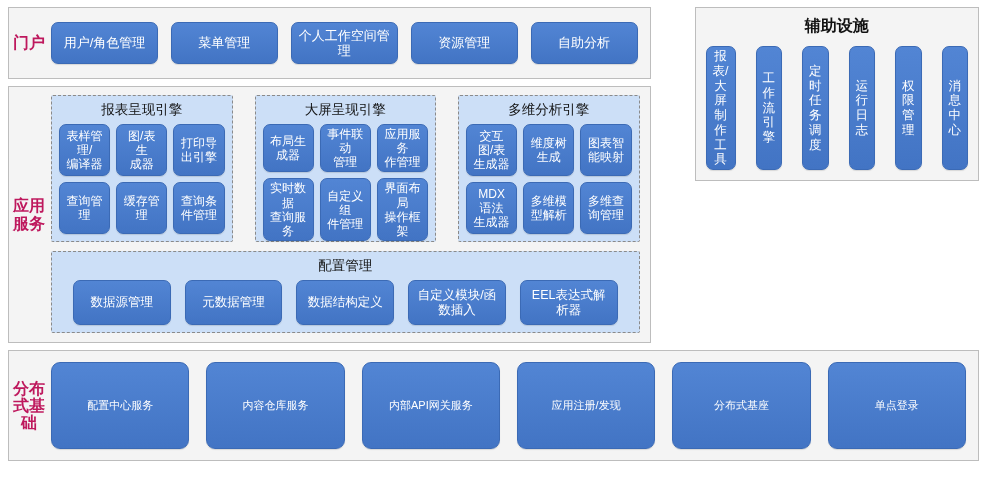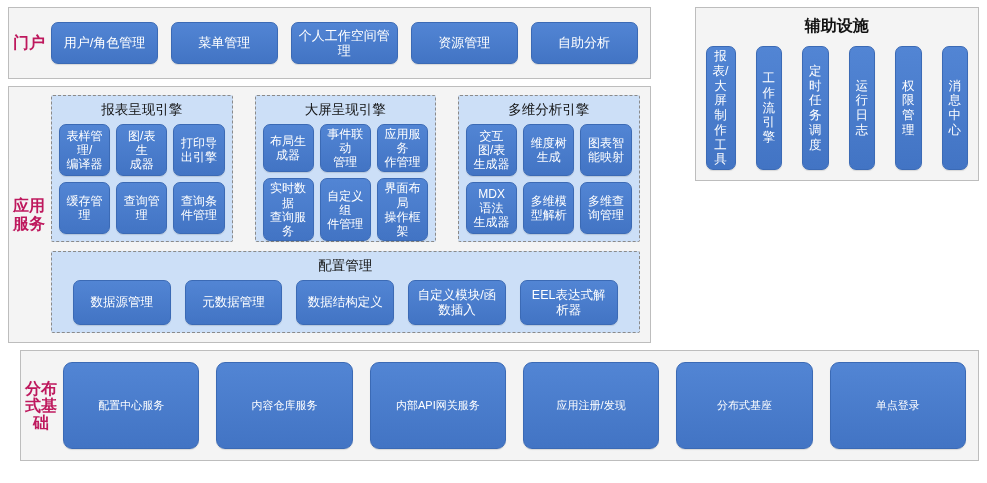--- a/index.html
+++ b/index.html
@@ -195,21 +195,21 @@
     gap: 17px;
     padding: 11px 12px 11px 2px;
   }
   .dist-row .btn {
     flex: 1 1 0;
     font-size: 11px;
     border-radius: 9px;
     min-width: 0;
   }
   .bottom-wrap { display: flex; gap: 7px; }
-  .bottom-wrap .panel { flex: 1 1 auto; margin-left: 12px; }
+  .bottom-wrap .panel { flex: 1 1 auto; }
 </style>
 </head>
 <body>
 
 <div class="canvas">
 
   <div class="main-area" style="height:auto;">
     <div class="left-stack">
 
       <div class="panel" id="portal-panel" style="height:72px;">
@@ -235,22 +235,22 @@
 
             <div class="group engine">
               <div class="group-title">报表呈现引擎</div>
               <div class="engine-grid">
                 <div class="btn">表样管理/
 编译器</div>
                 <div class="btn">图/表生
 成器</div>
                 <div class="btn">打印导
 出引擎</div>
+                <div class="btn">查询管理</div>
                 <div class="btn">缓存管理</div>
-                <div class="btn">查询管理</div>
                 <div class="btn">查询条
 件管理</div>
               </div>
             </div>
 
             <div class="group engine">
               <div class="group-title">大屏呈现引擎</div>
               <div class="engine-grid">
                 <div class="btn">布局生
 成器</div>

